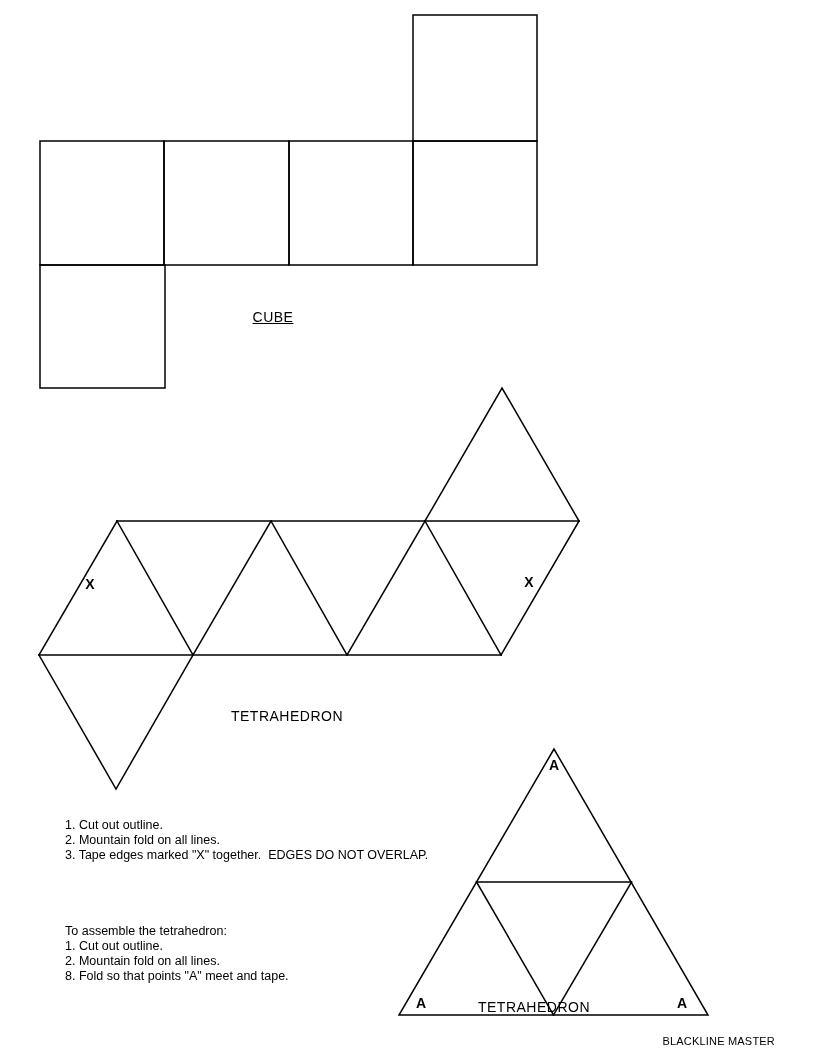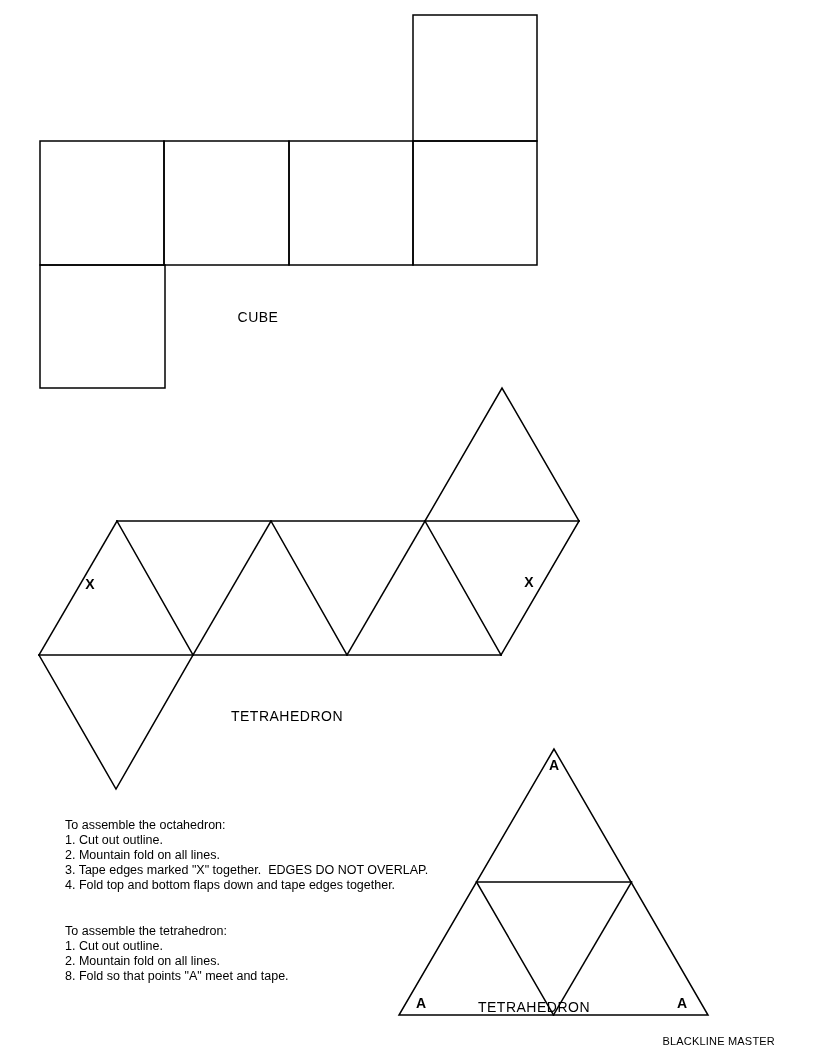--- a/index.html
+++ b/index.html
@@ -101,39 +101,37 @@
     </g>
 
     <g>
       <polygon class="edge" points="554,749 399,1015 708,1015"></polygon>
       <line class="edge" x1="476.5" y1="882" x2="631.5" y2="882"></line>
       <line class="edge" x1="476.5" y1="882" x2="553.5" y2="1015"></line>
       <line class="edge" x1="631.5" y1="882" x2="553.5" y2="1015"></line>
     </g>
   </svg>
 
-  <div class="lbl shape-title" style="left:208px; top:309px; width:100px;">CUBE</div>
+  <div class="lbl shape-title" style="left:223px; top:309px; width:100px;text-decoration:underline;">CUBE</div>
 
   <div class="lbl shape-title" style="left:212px; top:708px; width:150px;">TETRAHEDRON</div>
 
   <div class="lbl shape-title" style="left:459px; top:999px; width:150px;">TETRAHEDRON</div>
 
   <div class="lbl mark-x" style="left:80px; top:576px; width:20px;">X</div>
   <div class="lbl mark-x" style="left:519px; top:574px; width:20px;">X</div>
 
   <div class="lbl mark-a" style="left:544px; top:757px; width:20px;">A</div>
   <div class="lbl mark-a" style="left:411px; top:995px; width:20px;">A</div>
   <div class="lbl mark-a" style="left:672px; top:995px; width:20px;">A</div>
 
   <div class="instructions" style="top:818px;">
-    <div class="instr-line">To assemble the octahedron:</div>
     <div class="instr-line">1. Cut out outline.</div>
     <div class="instr-line">2. Mountain fold on all lines.</div>
     <div class="instr-line">3. Tape edges marked "X" together.  EDGES DO NOT OVERLAP.</div>
-    <div class="instr-line">4. Fold top and bottom flaps down and tape edges together.</div>
   </div>
 
   <div class="instructions" style="top:908px;margin-top:16px;">
     <div class="instr-line">To assemble the tetrahedron:</div>
     <div class="instr-line">1. Cut out outline.</div>
     <div class="instr-line">2. Mountain fold on all lines.</div>
     <div class="instr-line">8. Fold so that points "A" meet and tape.</div>
   </div>
 
   <div class="footer-label" style="right:41px; top:1035px;">BLACKLINE MASTER</div>

